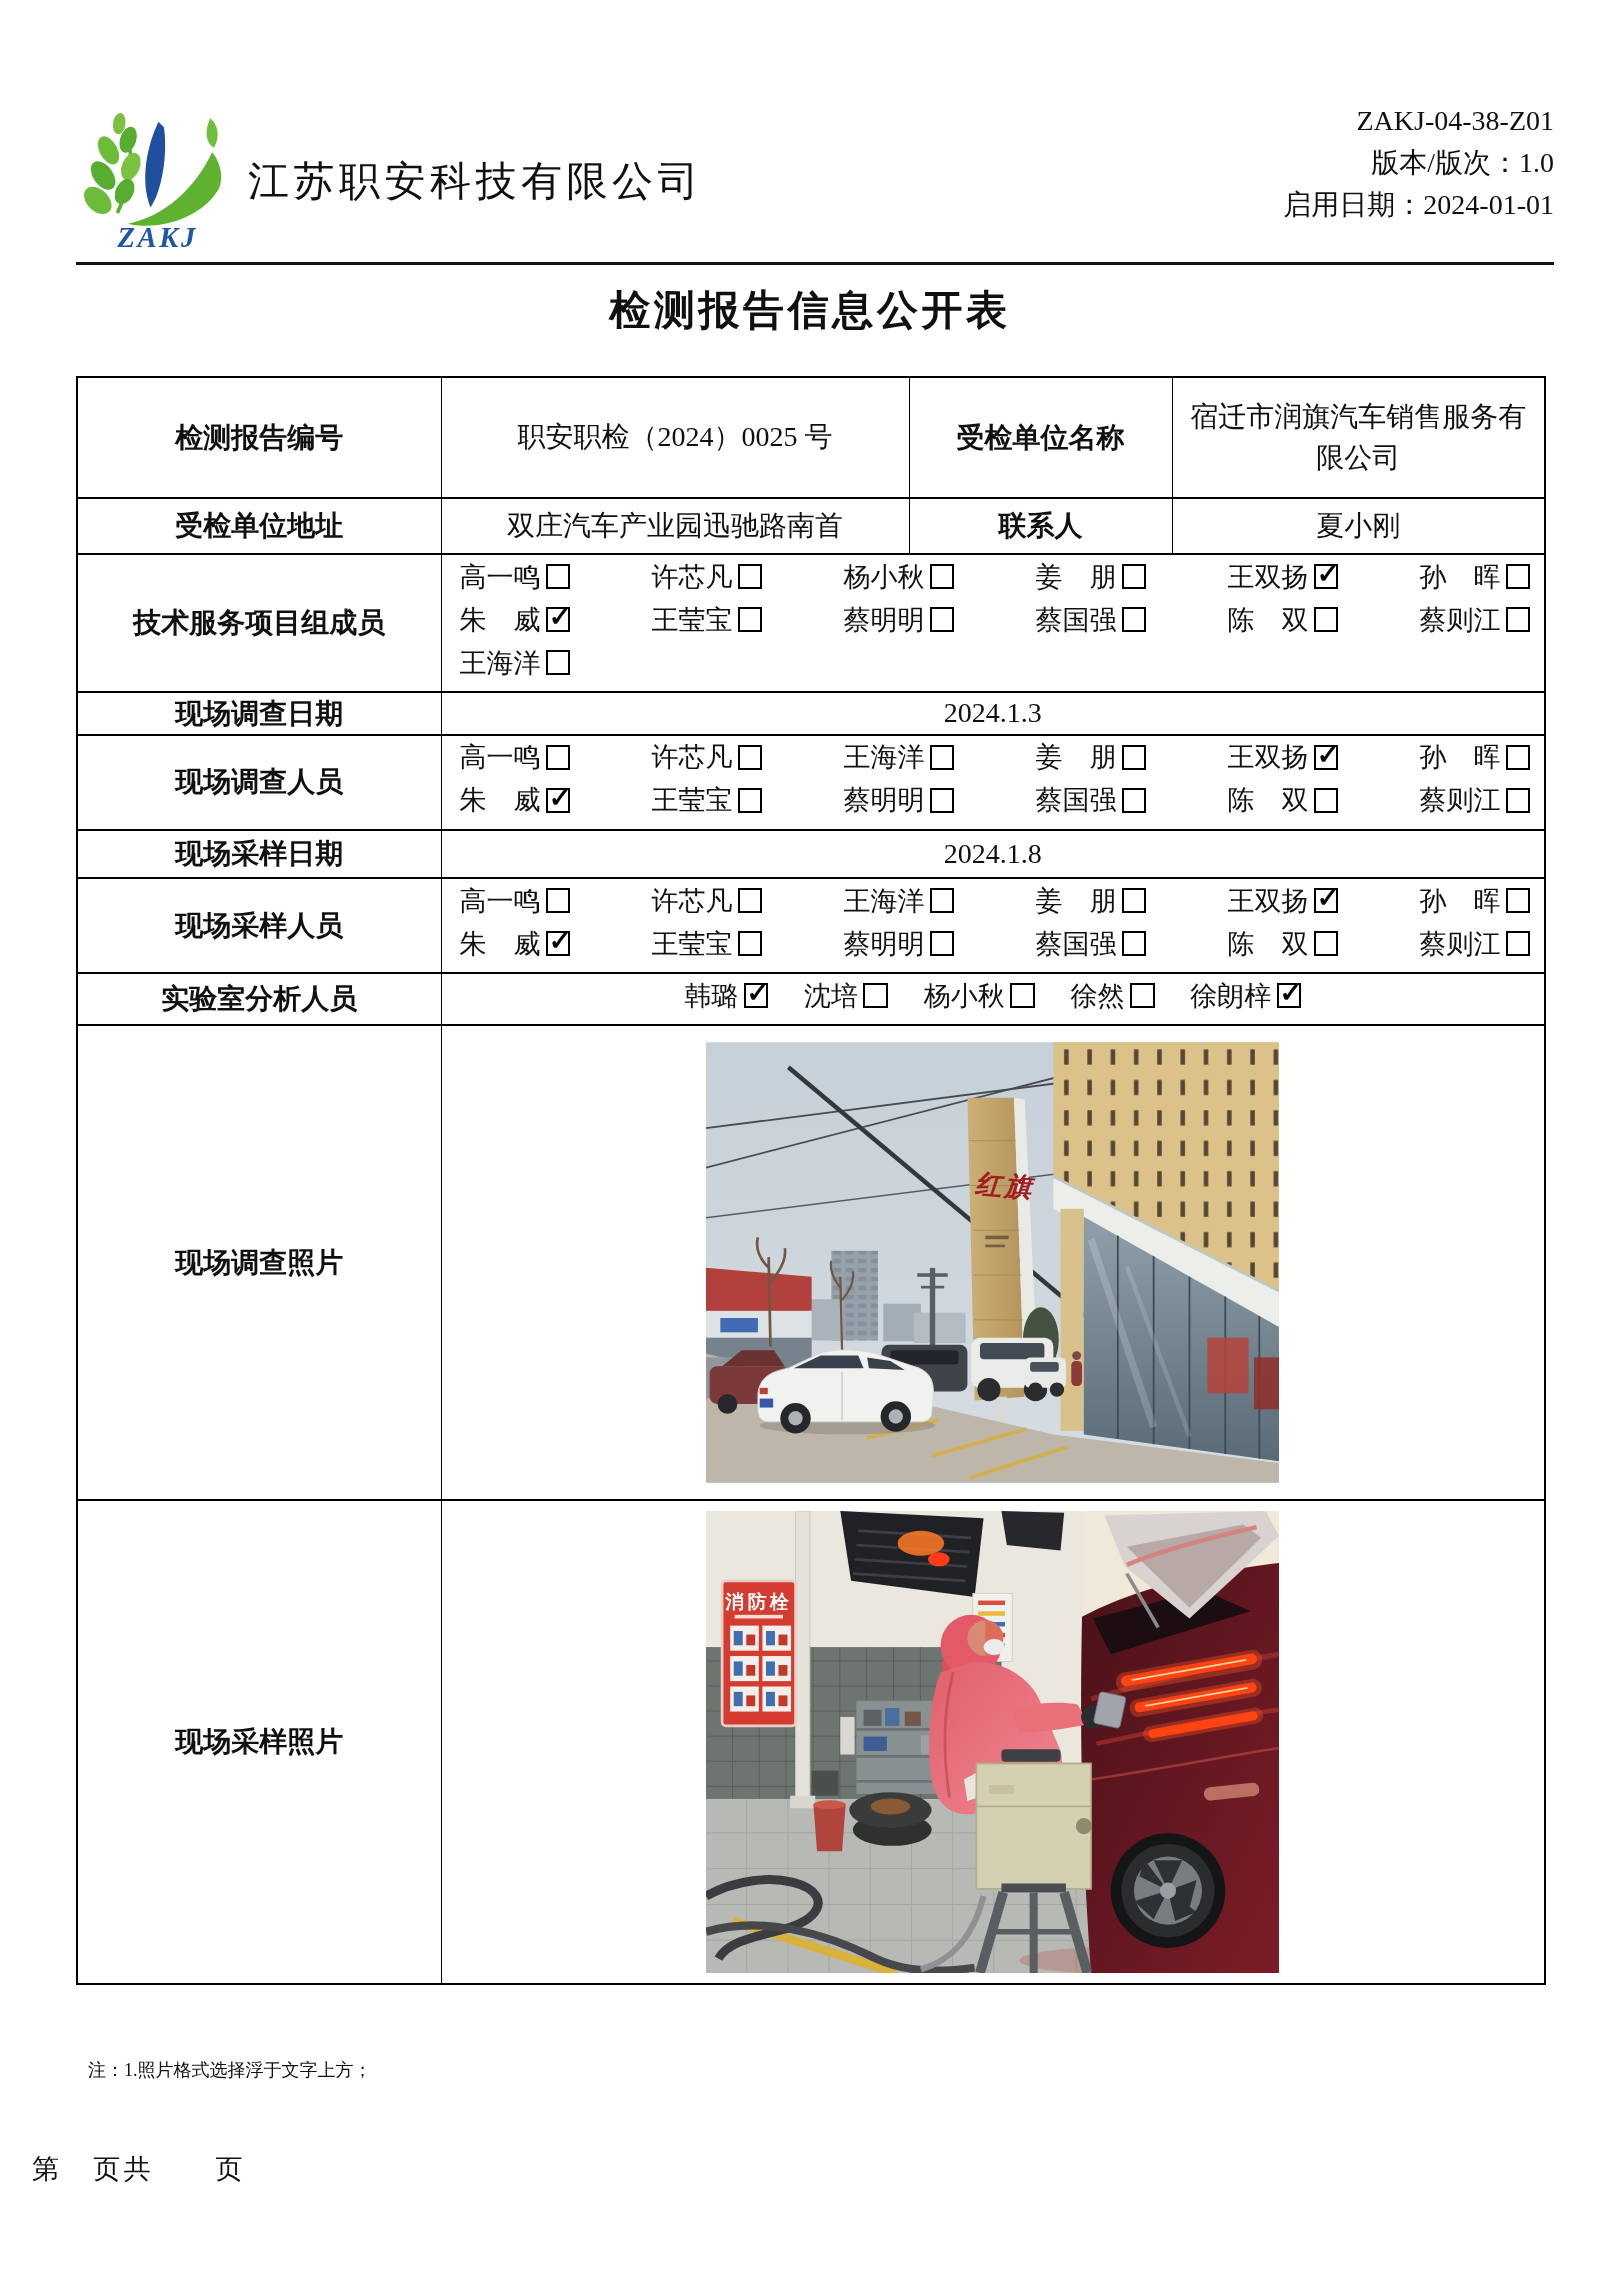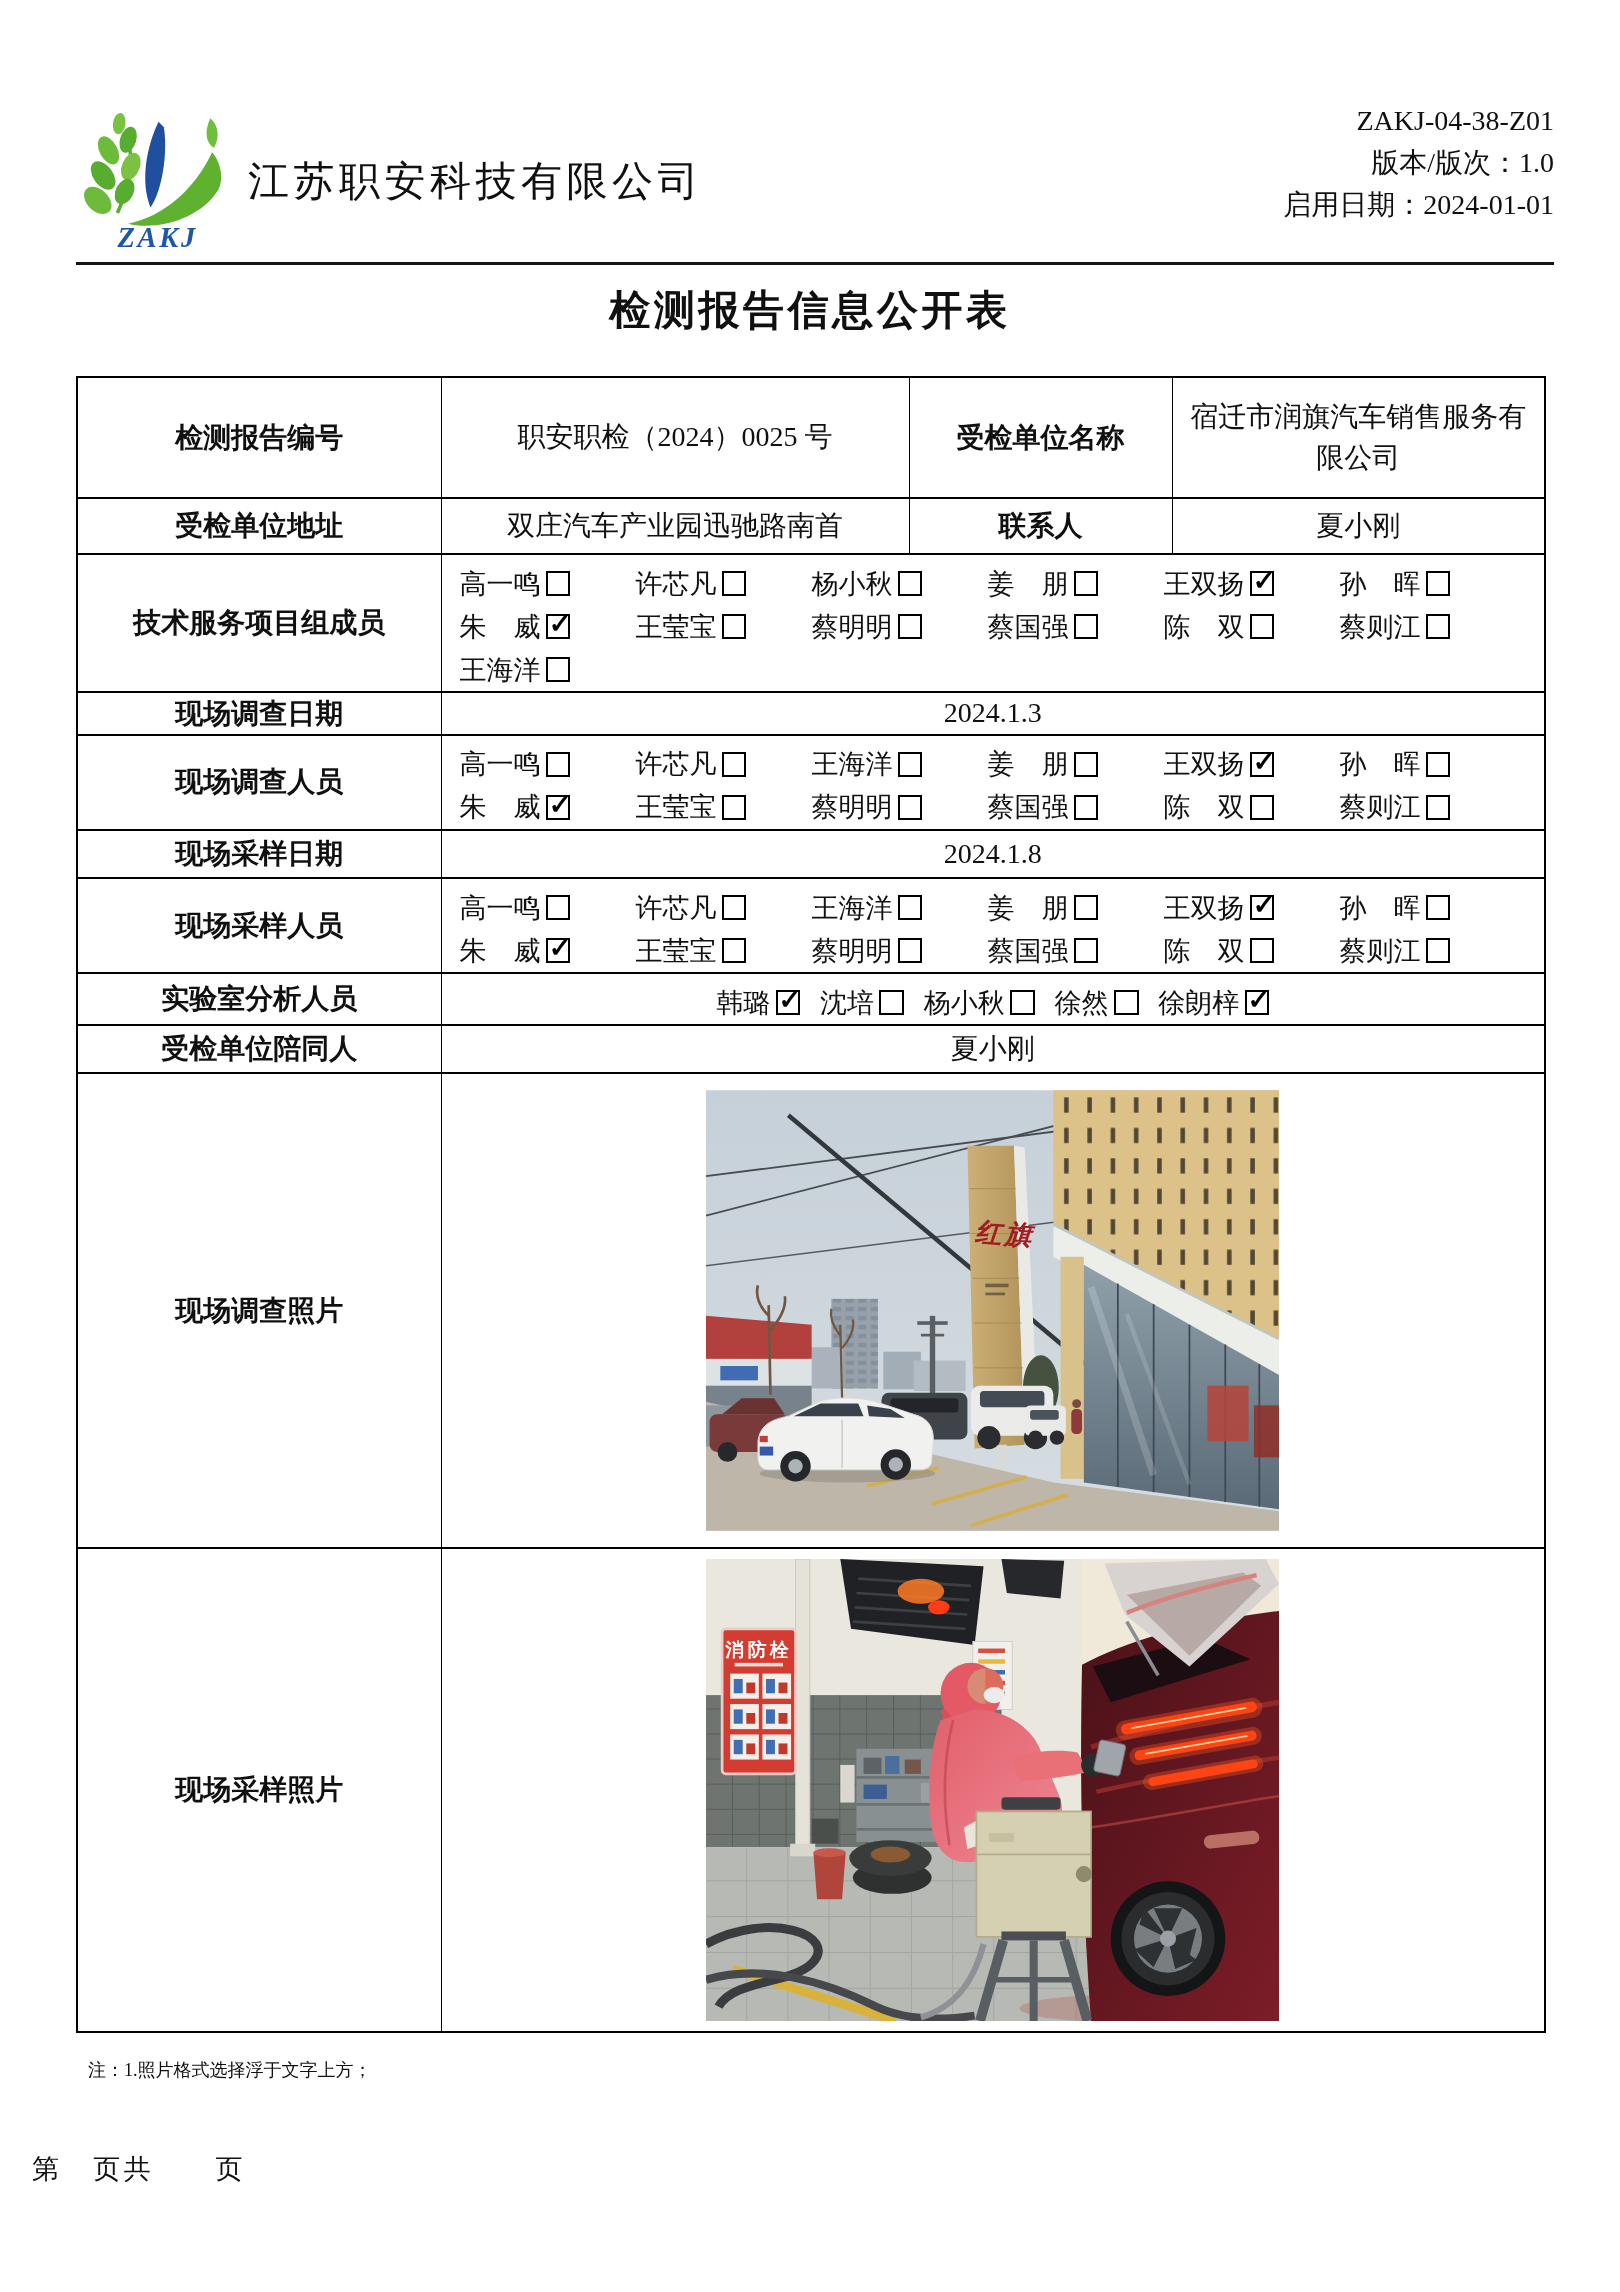--- a/index.html
+++ b/index.html
@@ -20,21 +20,21 @@
   table.form{position:absolute;left:76px;top:376px;width:1469px;border-collapse:collapse;table-layout:fixed;
              border:2.7px solid #000;}
   table.form td{border-left:1.8px solid #000;border-right:1.8px solid #000;
                 border-top:2.7px solid #000;border-bottom:2.7px solid #000;overflow:hidden;}
   td.lbl{font-family:"Liberation Sans",sans-serif;font-weight:bold;font-size:28px;
          text-align:center;padding:0 5.4px;line-height:1.35;}
   td.val{font-size:28px;text-align:center;padding:0 9px;line-height:1.45;}
   td.names{padding:3.6px 0 3.6px 18px;vertical-align:middle;}
   td.photo{text-align:center;vertical-align:middle;padding:0;}
 
-  .name-line{display:flex;align-items:flex-end;height:43px;}
+  .name-line{display:flex;align-items:flex-start;height:43px;gap:16px;}
   .grid .name-slot{width:176px;display:flex;align-items:center;font-size:27px;flex:none;}
   .inline-center .name-line{justify-content:center;}
   .inline-center .name-slot{display:inline-flex;align-items:center;font-size:27px;margin:0 9.9px;flex:none;}
   .nm{white-space:pre;}
   .cb{width:20.6px;height:20.6px;border:2.7px solid #000;margin-left:5.4px;position:relative;
       display:inline-block;flex:none;background:#fff;}
   .cb.on::after{content:"✓";position:absolute;left:0.9px;top:-8px;font-size:27px;font-weight:bold;color:#000;}
 
   
   .note{position:absolute;left:88px;top:2058px;font-size:18px;}
@@ -309,24 +309,20 @@
                 <span class="cb"></span>
               </span>
               <span class="name-slot">
                 <span class="nm">徐朗梓</span>
                 <span class="cb on"></span>
               </span>
             </div>
           </td>
     </tr>
 
-    <tr style="height:48px">
-      <td class="lbl">受检单位陪同人</td>
-      <td class="val" colspan="3">夏小刚</td>
-    </tr>
 
     <tr style="height:475px">
       <td class="lbl">现场调查照片</td>
       <td class="photo" colspan="3">
         <svg width="573" height="441" viewBox="0 0 640 492">
           <defs>
             <linearGradient id="skyg" x1="0" y1="0" x2="0" y2="1">
               <stop offset="0" stop-color="#c6d0d8"></stop>
                   <stop offset="1" stop-color="#d6dde2"></stop>
             </linearGradient>

